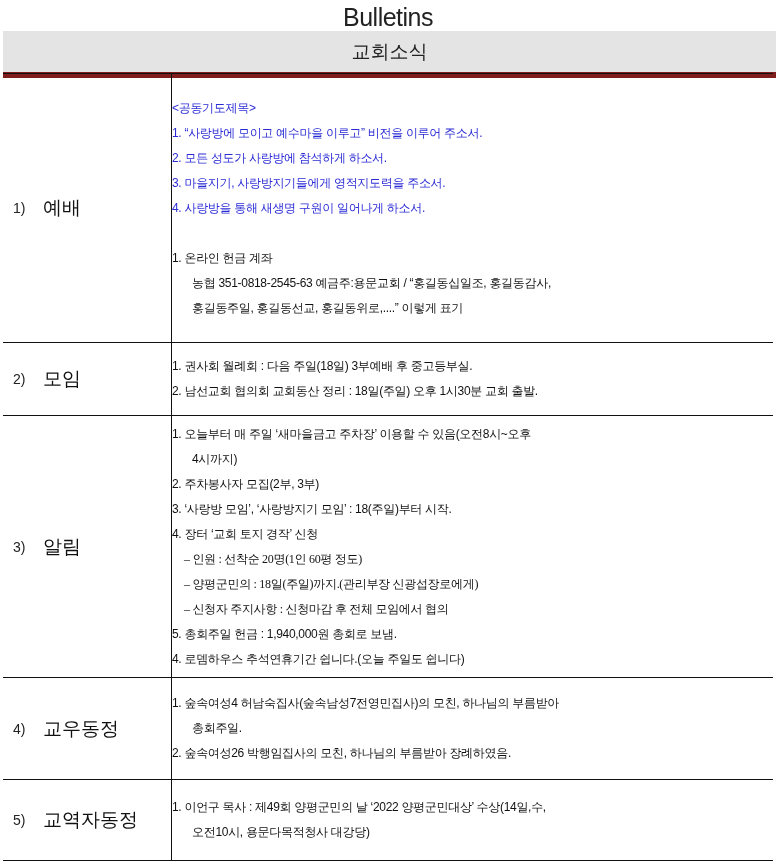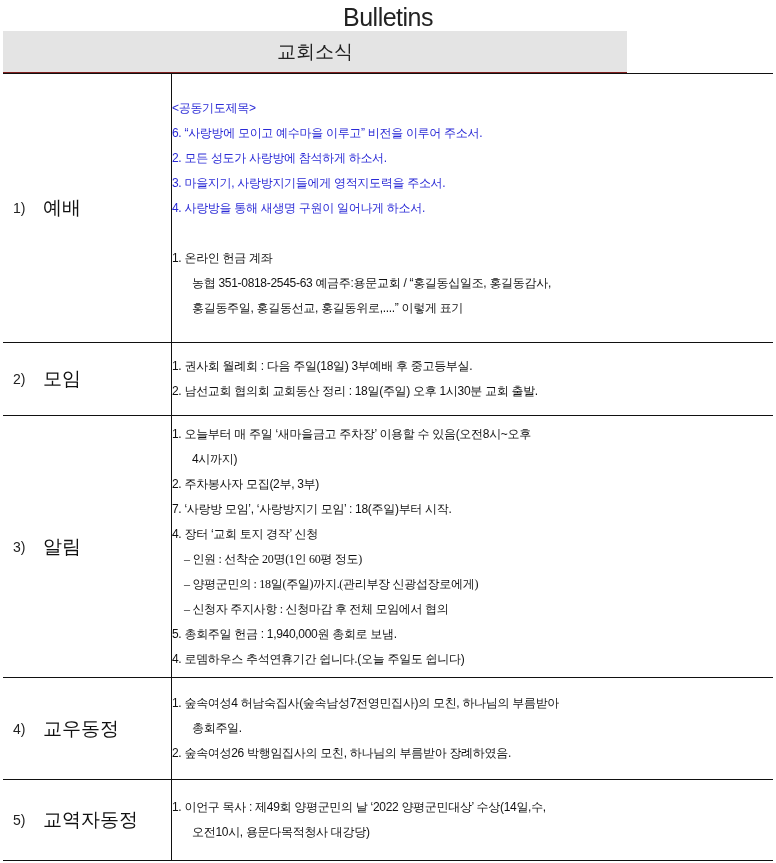--- a/index.html
+++ b/index.html
@@ -1,22 +1,22 @@
 <!DOCTYPE html>
 <html><head>
 <meta charset="utf-8">
 <style>
   html, body { margin: 0; padding: 0; background: #ffffff; }
   body { width: 776px; height: 863px; position: relative; overflow: hidden;
          font-family: "DejaVu Sans", "Liberation Sans", sans-serif; color: #111; }
   .title { position: absolute; left: 0; top: 0; width: 776px; height: 38px;
            text-align: center; font-size: 25px; line-height: 34px; letter-spacing: -0.5px;
            font-family: "Liberation Sans", sans-serif; color: #222; }
-  .header-bar { position: absolute; left: 3px; top: 31px; width: 624px; height: 41px;
-                background: #e4e4e4; border-bottom: 2px solid #7f1d1d;
+  .header-bar { position: absolute; left: 3px; top: 31px; width: 773px; height: 41px;
+                background: #e4e4e4; border-bottom: 6px solid #7f1d1d;
                 text-align: center; font-size: 19px; line-height: 40px; color: #222; }
   table.bulletin { position: absolute; left: 3px; top: 73px; width: 770px;
                    border-collapse: collapse; table-layout: fixed; }
   table.bulletin td { border-top: 1.5px solid #111; border-bottom: 1.5px solid #111; vertical-align: middle; padding: 0; }
   td.label-cell { width: 168px; border-right: 1.5px solid #111; }
   .label-wrap { padding-left: 10px; display: flex; align-items: center; }
   .label-num { font-size: 14px; color: #222; width: 30px; font-family: "Liberation Sans", sans-serif; }
   .label-text { font-size: 19px; font-weight: normal; color: #111; }
   td.content-cell { padding: 4px 10px 6px 10px; font-size: 12px; line-height: 25px;
                     font-family: "Liberation Sans", sans-serif; letter-spacing: -0.3px; }
@@ -37,21 +37,21 @@
   <tbody>
       <tr style="height:269px;">
     <td class="label-cell">
       <div class="label-wrap">
         <span class="label-num">1)</span>
         <span class="label-text">예배</span>
       </div>
     </td>
     <td class="content-cell">
       <div class="line blue">&lt;공동기도제목&gt;</div>
-      <div class="line blue">6. “사랑방에 모이고 예수마을 이루고” 비전을 이루어 주소서.</div>
+      <div class="line blue">1. “사랑방에 모이고 예수마을 이루고” 비전을 이루어 주소서.</div>
       <div class="line blue">2. 모든 성도가 사랑방에 참석하게 하소서.</div>
       <div class="line blue">3. 마을지기, 사랑방지기들에게 영적지도력을 주소서.</div>
       <div class="line blue">4. 사랑방을 통해 새생명 구원이 일어나게 하소서.</div>
       <div class="spacer"></div>
       <div class="line">1. 온라인 헌금 계좌</div>
       <div class="line indent">농협 351-0818-2545-63 예금주:용문교회 / “홍길동십일조, 홍길동감사,</div>
       <div class="line indent">홍길동주일, 홍길동선교, 홍길동위로,....” 이렇게 표기</div>
     </td>
   </tr>
 
@@ -72,21 +72,21 @@
     <td class="label-cell">
       <div class="label-wrap">
         <span class="label-num">3)</span>
         <span class="label-text">알림</span>
       </div>
     </td>
     <td class="content-cell">
       <div class="line">1. 오늘부터 매 주일 ‘새마을금고 주차장’ 이용할 수 있음(오전8시~오후</div>
       <div class="line indent">4시까지)</div>
       <div class="line">2. 주차봉사자 모집(2부, 3부)</div>
-      <div class="line">7. ‘사랑방 모임’, ‘사랑방지기 모임’ : 18(주일)부터 시작.</div>
+      <div class="line">3. ‘사랑방 모임’, ‘사랑방지기 모임’ : 18(주일)부터 시작.</div>
       <div class="line">4. 장터 ‘교회 토지 경작’ 신청</div>
       <div class="line indent-dash">– 인원 : 선착순 20명(1인 60평 정도)</div>
       <div class="line indent-dash">– 양평군민의 : 18일(주일)까지.(관리부장 신광섭장로에게)</div>
       <div class="line indent-dash">– 신청자 주지사항 : 신청마감 후 전체 모임에서 협의</div>
       <div class="line">5. 총회주일 헌금 : 1,940,000원 총회로 보냄.</div>
       <div class="line">4. 로뎀하우스 추석연휴기간 쉽니다.(오늘 주일도 쉽니다)</div>
     </td>
   </tr>
 
   <tr style="height:102px;">

